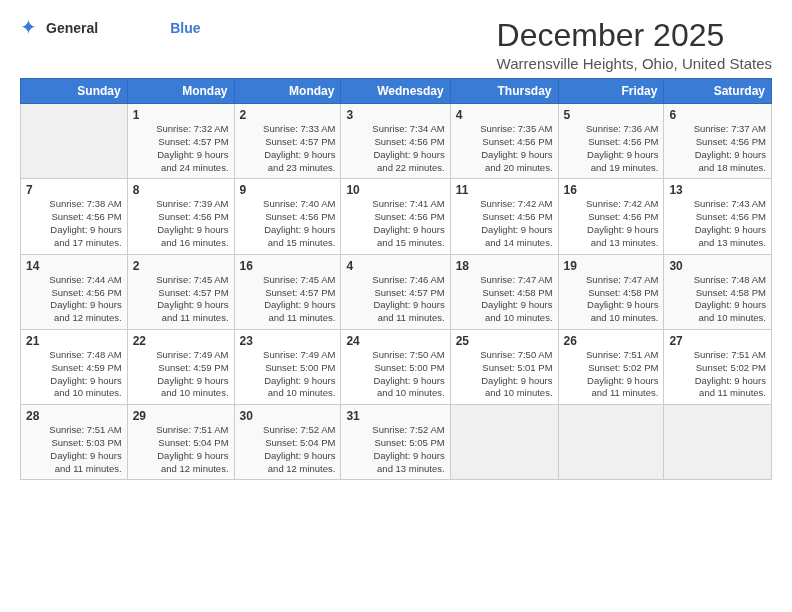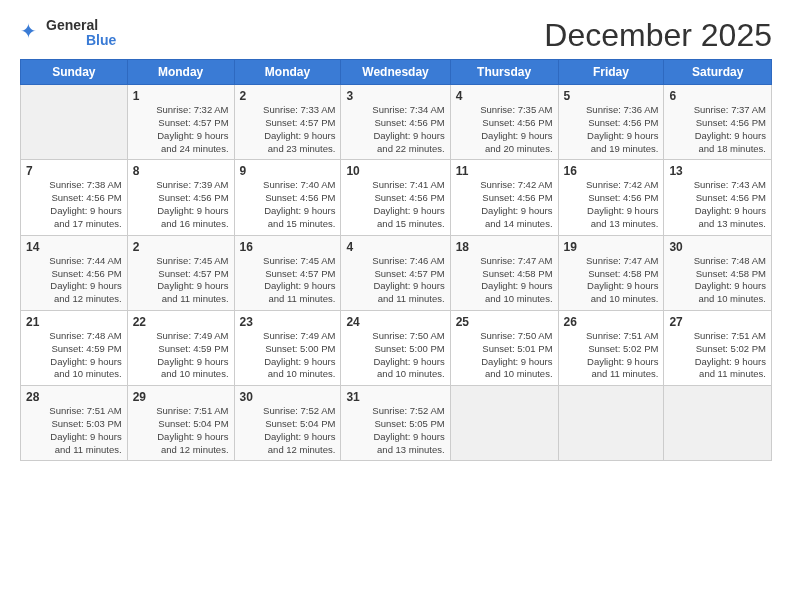--- a/index.html
+++ b/index.html
@@ -22,22 +22,22 @@
       justify-content: space-between;
       margin-bottom: 6px;
     }
     .logo {
       display: flex;
       align-items: center;
       gap: 0px;
     }
     .logo-text {
       display: flex;
-      flex-direction: column;
       line-height: 1.1;
+      gap: 32px;
     }
     .logo-general {
       font-size: 14px;
       font-weight: bold;
       color: #333;
     }
     .logo-blue {
       font-size: 14px;
       font-weight: bold;
       color: #3a7bd5;
@@ -66,21 +66,21 @@
       width: 100%;
       border-collapse: collapse;
       margin-top: 6px;
     }
     .calendar-table thead tr th {
       background: #3a7bd5;
       color: #fff;
       font-size: 12px;
       font-weight: bold;
       padding: 5px 6px;
-      text-align: center;
+      text-align: right;
       border: 1px solid #2e69c0;
     }
     .calendar-table tbody tr td {
       border: 1px solid #ccc;
       vertical-align: top;
       padding: 4px 5px;
       width: 113px;
       min-height: 70px;
       background: #fff;
     }
@@ -113,20 +113,21 @@
       <svg class="logo-icon" viewBox="0 0 22 22">
         <text x="0" y="16" font-size="20" fill="#3a7bd5">✦</text>
       </svg>
       <div class="logo-text">
         <span class="logo-general">General</span>
         <span class="logo-blue">Blue</span>
       </div>
     </div>
     <div class="title-section">
       <div class="main-title">December 2025</div>
+      <div class="subtitle">Warrensville Heights, Ohio, United States</div>
     </div>
   </div>
 
   <table class="calendar-table">
     <thead>
       <tr>
       <th>Sunday</th>
           <th>Monday</th>
           <th>Monday</th>
           <th>Wednesday</th>

